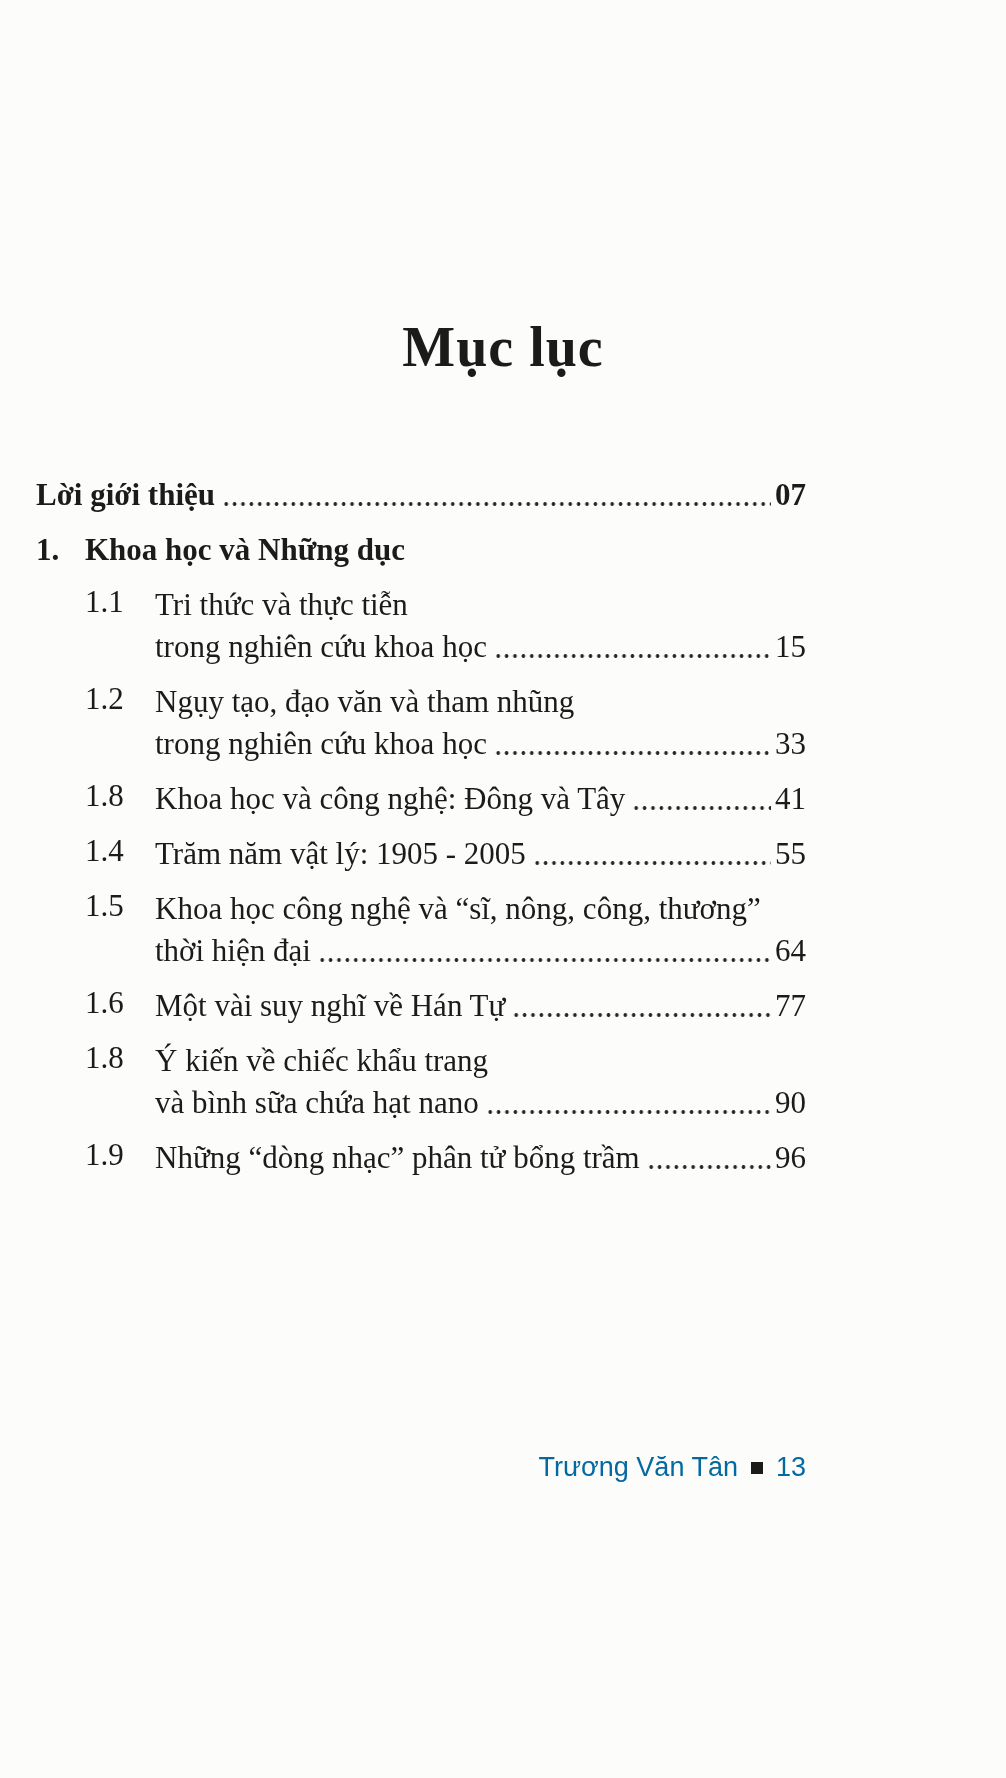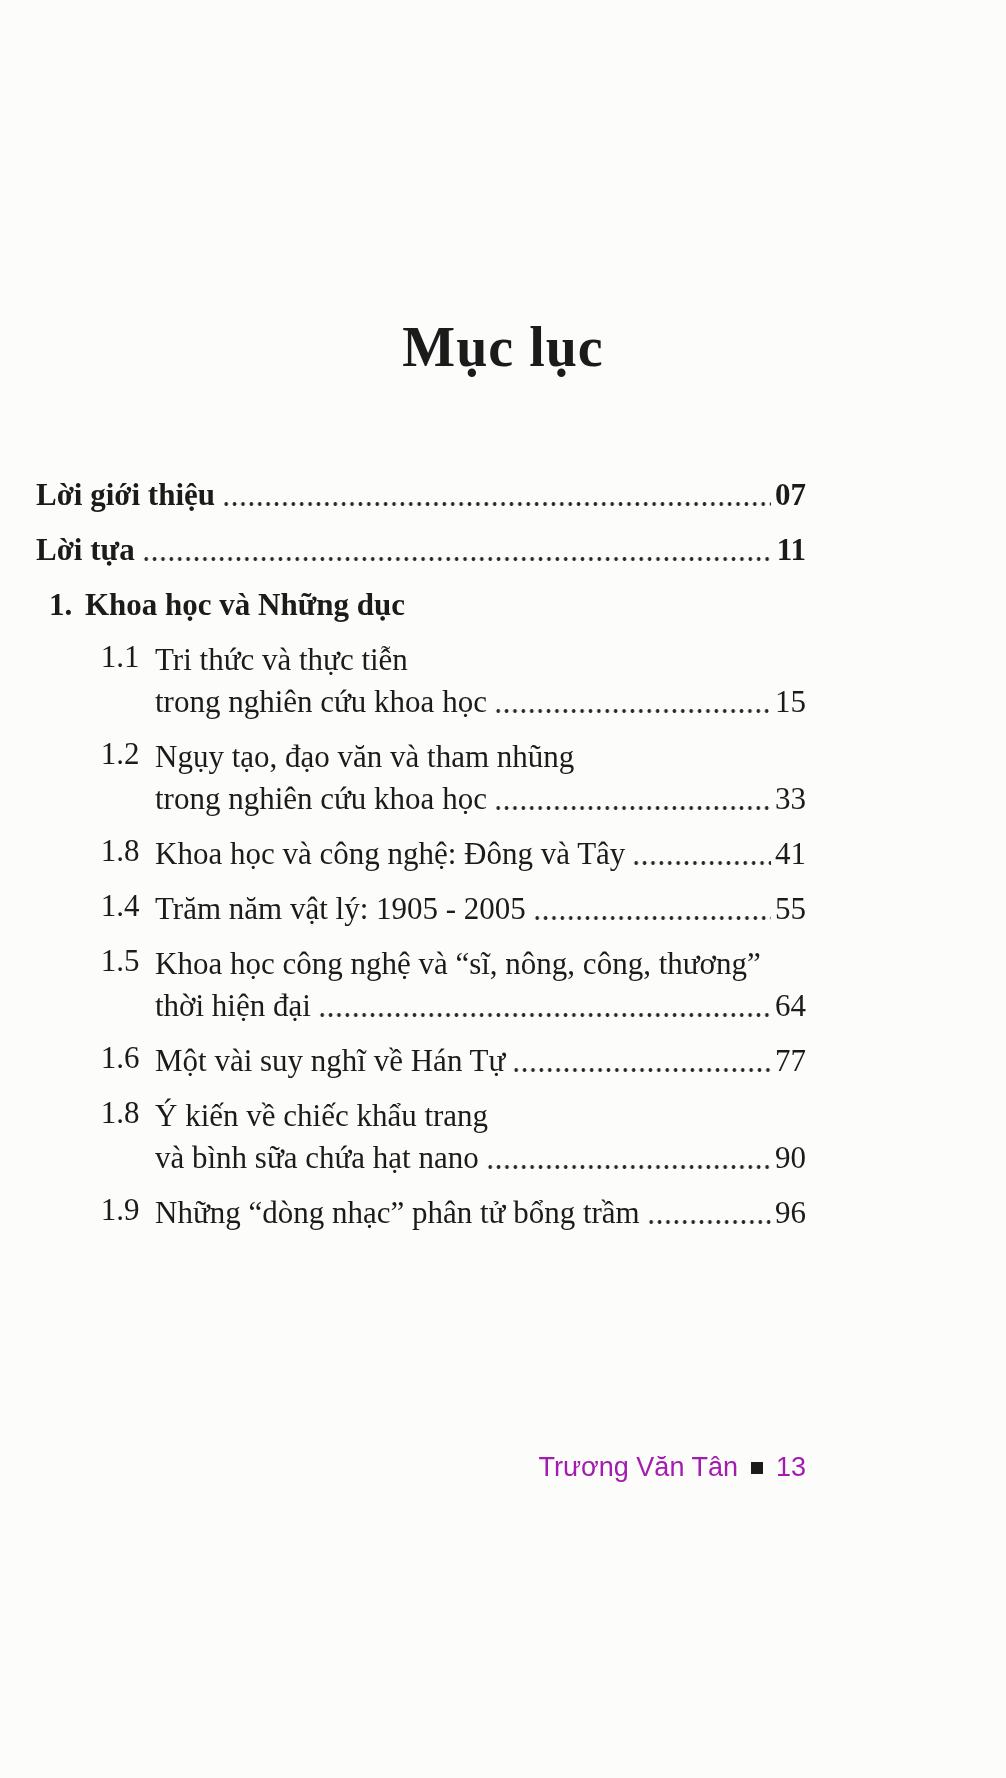--- a/index.html
+++ b/index.html
@@ -21,21 +21,21 @@
     letter-spacing: 1px;
     margin-top: 45px;
   }
   .toc {
     position: absolute;
     top: 474px; left: 36px;
     width: 770px;
     font-size: 31px;
   }
   .row { display: flex; line-height: 42px; }
-  .entry { margin-bottom: 13px; text-align: center; }
+  .entry { margin-bottom: 13px; }
   .bold { font-weight: 700; }
   .sub { display: flex; margin-left: 49px; }
   .sub .num { width: 70px; flex-shrink: 0; }
   .chapter .num { width: 49px; flex-shrink: 0; }
   .body { flex: 1 1 auto; min-width: 0; }
   .txt { white-space: nowrap; flex-shrink: 0; }
   .dots {
     flex: 1 1 auto;
     min-width: 18px;
     align-self: stretch;
@@ -44,21 +44,21 @@
     background-size: 8.4px 8px;
     background-repeat: repeat-x;
     background-position: left calc(100% - 8px);
   }
   .pg { flex-shrink: 0; }
   .footer {
     position: absolute;
     top: 1452px; right: 200px;
     font-family: "Liberation Sans", "DejaVu Sans", sans-serif;
     font-size: 27px;
-    color: #a21caf;
+    color: #0369a1;
     display: flex;
     align-items: center;
     gap: 13px;
   }
   .sq { width: 12px; height: 12px; background: #1b1b1b; display: inline-block; }
 </style>
 </head>
 <body>
 
 <div>
@@ -68,27 +68,20 @@
   <div class="toc">
 
     <div class="entry">
       <div class="row bold">
         <span class="txt">Lời giới thiệu</span>
         <span class="dots"></span>
         <span class="pg">07</span>
       </div>
     </div>
 
-    <div class="entry">
-      <div class="row bold">
-        <span class="txt">Lời tựa</span>
-        <span class="dots"></span>
-        <span class="pg">11</span>
-      </div>
-    </div>
 
     <div class="entry chapter row bold">
       <span class="num">1.</span>
       <span class="txt">Khoa học và Những dục</span>
     </div>
 
     <div class="entry sub">
       <span class="num">1.1</span>
       <div class="body">
         <div class="row">

